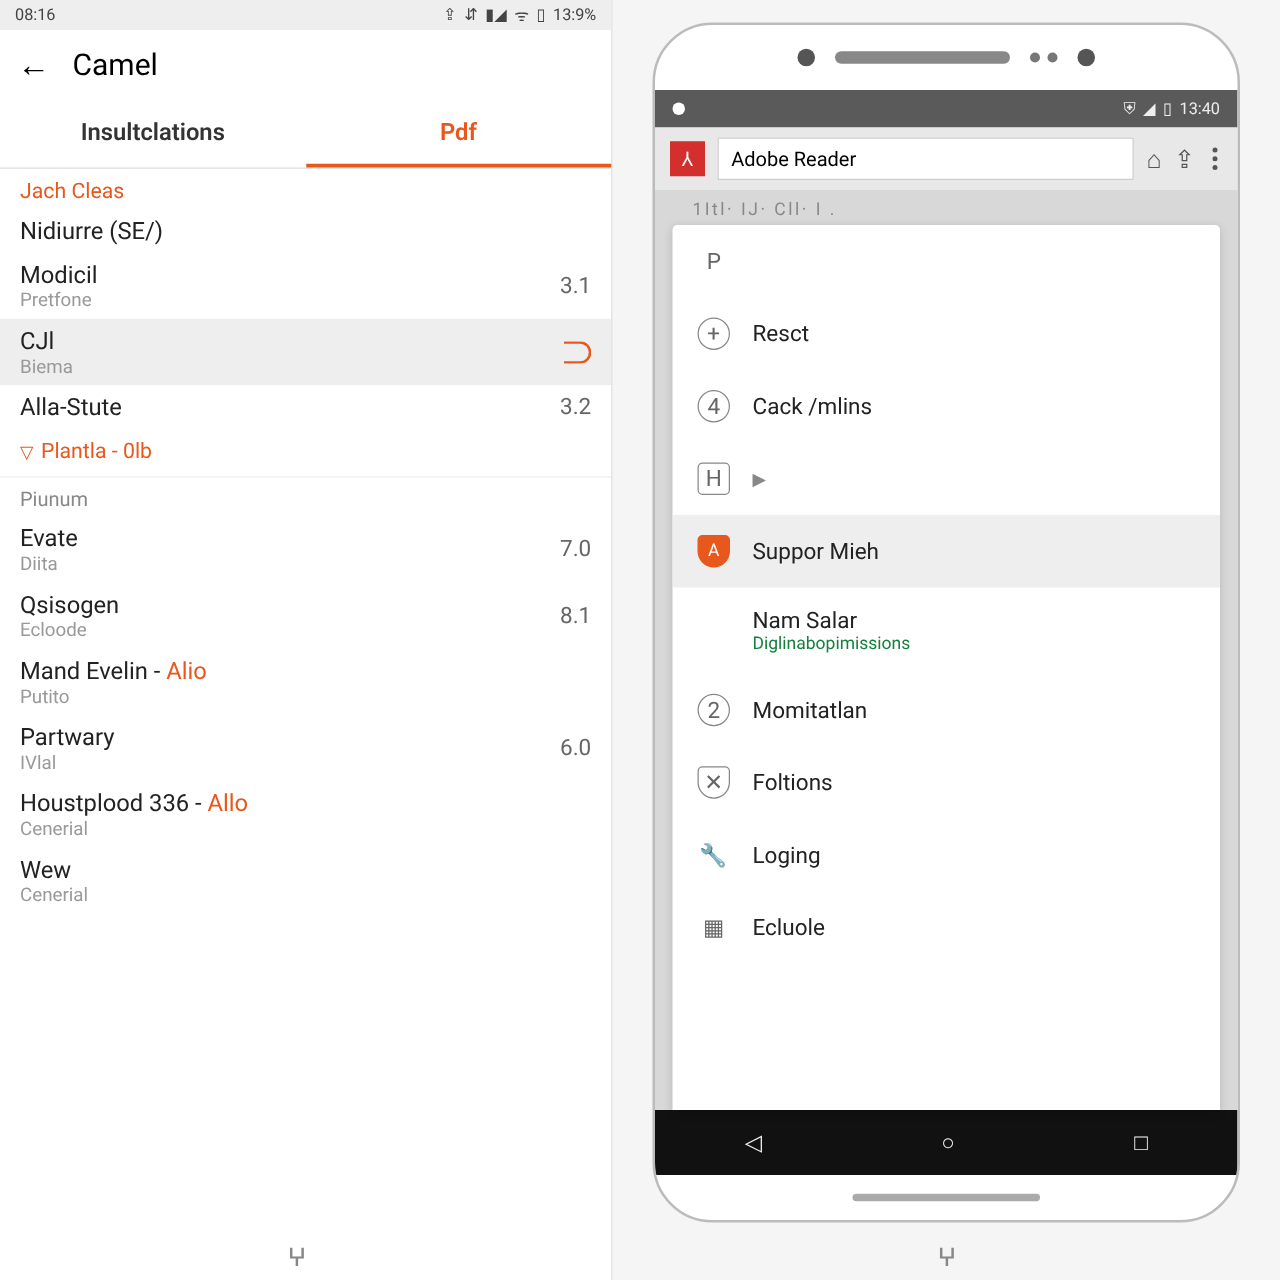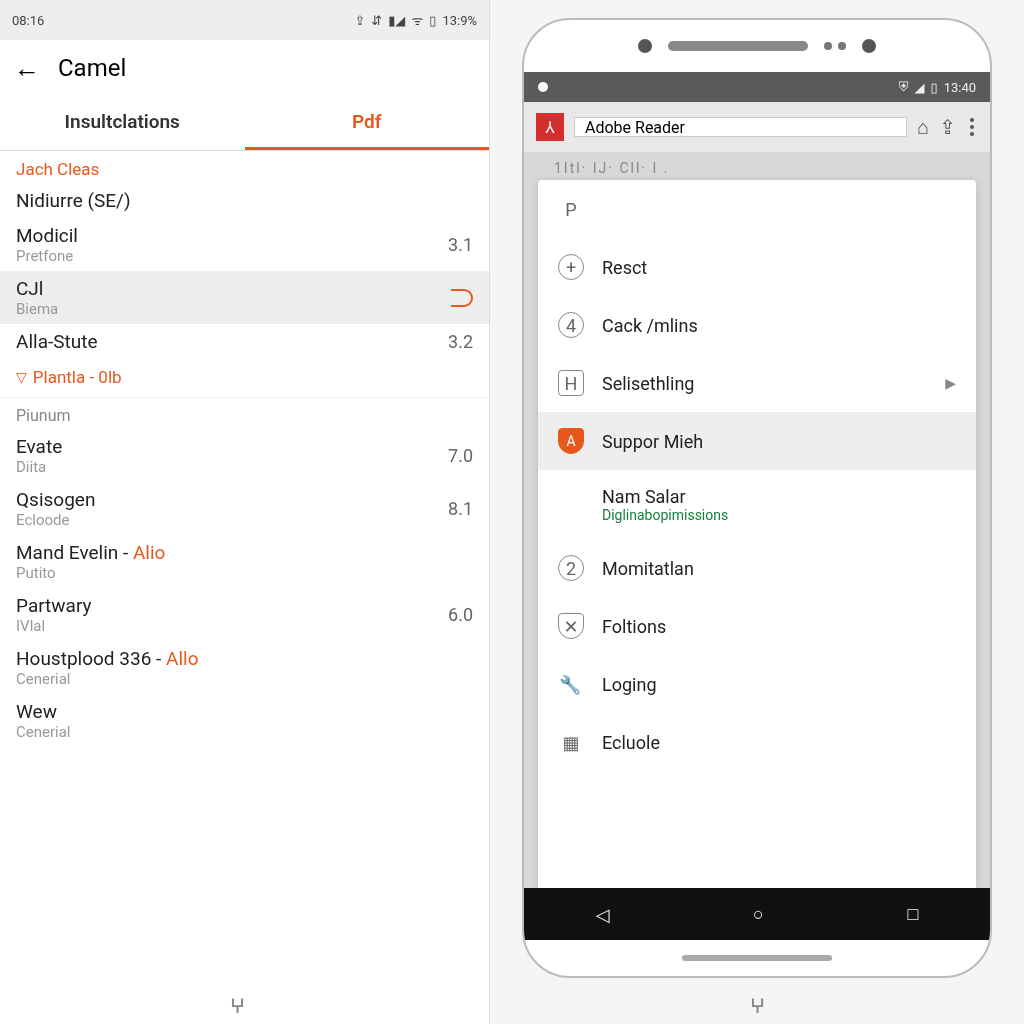--- a/index.html
+++ b/index.html
@@ -1,18 +1,18 @@
 <!DOCTYPE html>
 <html><head>
 <meta charset="utf-8">
 <style>
 * { margin:0; padding:0; box-sizing:border-box; font-family:-apple-system,Roboto,Arial,sans-serif; }
 body { background:#f5f5f5; width:1024px; height:1024px; display:flex; }
 .panel-left { width:490px; height:100%; background:#fff; border-right:1px solid #ddd; display:flex; flex-direction:column; }
-.status-bar-l { height:40px; background:#eee; display:flex; align-items:center; justify-content:space-between; padding:0 12px; font-size:13px; color:#444; }
+.status-bar-l { height:24px; background:#eee; display:flex; align-items:center; justify-content:space-between; padding:0 12px; font-size:13px; color:#444; }
 .status-icons { display:flex; gap:6px; align-items:center; }
 .header-l { height:56px; display:flex; align-items:center; padding:0 14px; gap:18px; }
 .back-arrow { font-size:26px; cursor:pointer; }
 .title-l { font-size:24px; font-weight:400; }
 .tabs { display:flex; border-bottom:1px solid #ddd; }
 .tab { flex:1; text-align:center; padding:14px 0; font-size:19px; font-weight:600; cursor:pointer; }
 .tab.active { color:#e8581c; border-bottom:3px solid #e8581c; }
 .tab.inactive { color:#333; }
 .list-l { flex:1; overflow:hidden; }
 .section-hdr { padding:8px 16px 4px; font-size:17px; color:#e8581c; display:flex; align-items:center; gap:6px; }
@@ -31,21 +31,21 @@
 .phone { width:470px; height:960px; background:#fff; border-radius:48px; border:2px solid #bbb; display:flex; flex-direction:column; overflow:hidden; position:relative; }
 .phone-top { height:52px; display:flex; align-items:center; justify-content:center; gap:16px; }
 .speaker { width:140px; height:10px; background:#888; border-radius:6px; }
 .cam { width:14px; height:14px; background:#555; border-radius:50%; }
 .dots { display:flex; gap:6px; }
 .dots span { width:8px; height:8px; background:#777; border-radius:50%; }
 .status-bar-r { height:30px; background:#5a5a5a; display:flex; align-items:center; justify-content:space-between; padding:0 14px; color:#eee; font-size:13px; }
 .status-dot { width:10px; height:10px; background:#fff; border-radius:50%; }
 .app-bar { height:50px; background:#e8e8e8; display:flex; align-items:center; padding:0 12px; gap:10px; }
 .adobe-icon { width:28px; height:28px; background:#d32f2f; display:flex; align-items:center; justify-content:center; color:#fff; font-size:16px; }
-.search-box { flex:1; height:20px; background:#fff; border:1px solid #ccc; display:flex; align-items:center; padding:0 10px; font-size:16px; }
+.search-box { flex:1; height:34px; background:#fff; border:1px solid #ccc; display:flex; align-items:center; padding:0 10px; font-size:16px; }
 .ic { font-size:20px; color:#555; cursor:pointer; }
 .kebab { display:flex; flex-direction:column; gap:3px; padding:4px; cursor:pointer; }
 .kebab span { width:4px; height:4px; background:#555; border-radius:50%; }
 .screen-body { flex:1; background:#d8d8d8; position:relative; padding:14px; }
 .peek { position:absolute; top:8px; left:30px; font-size:14px; color:#888; letter-spacing:2px; }
 .menu-panel { position:absolute; top:28px; left:14px; right:14px; bottom:0; background:#fff; border-radius:4px 4px 0 0; box-shadow:0 2px 8px rgba(0,0,0,.15); overflow:hidden; }
 .menu-item { display:flex; align-items:center; gap:18px; padding:16px 20px; cursor:pointer; }
 .menu-item.sel { background:#eee; }
 .menu-icon { width:26px; height:26px; display:flex; align-items:center; justify-content:center; font-size:18px; color:#666; border:1.5px solid #888; border-radius:4px; }
 .menu-icon.circle { border-radius:50%; }
@@ -208,23 +208,20 @@
             </div>
           </div>
         <div class="menu-item">
             <div class="menu-icon circle">4</div>
             <div class="menu-txt">
               <div class="menu-title">Cack /mlins</div>
             </div>
           </div>
         <div class="menu-item">
             <div class="menu-icon">H</div>
-            <div class="menu-txt">
-              <div class="menu-title">Selisethling</div>
-            </div>
             <span class="chev">▶</span>
           </div>
         <div class="menu-item sel">
             <div class="menu-icon shield">A</div>
             <div class="menu-txt">
               <div class="menu-title">Suppor Mieh</div>
             </div>
           </div>
         <div class="menu-item">
             <div class="menu-icon plain"></div>

